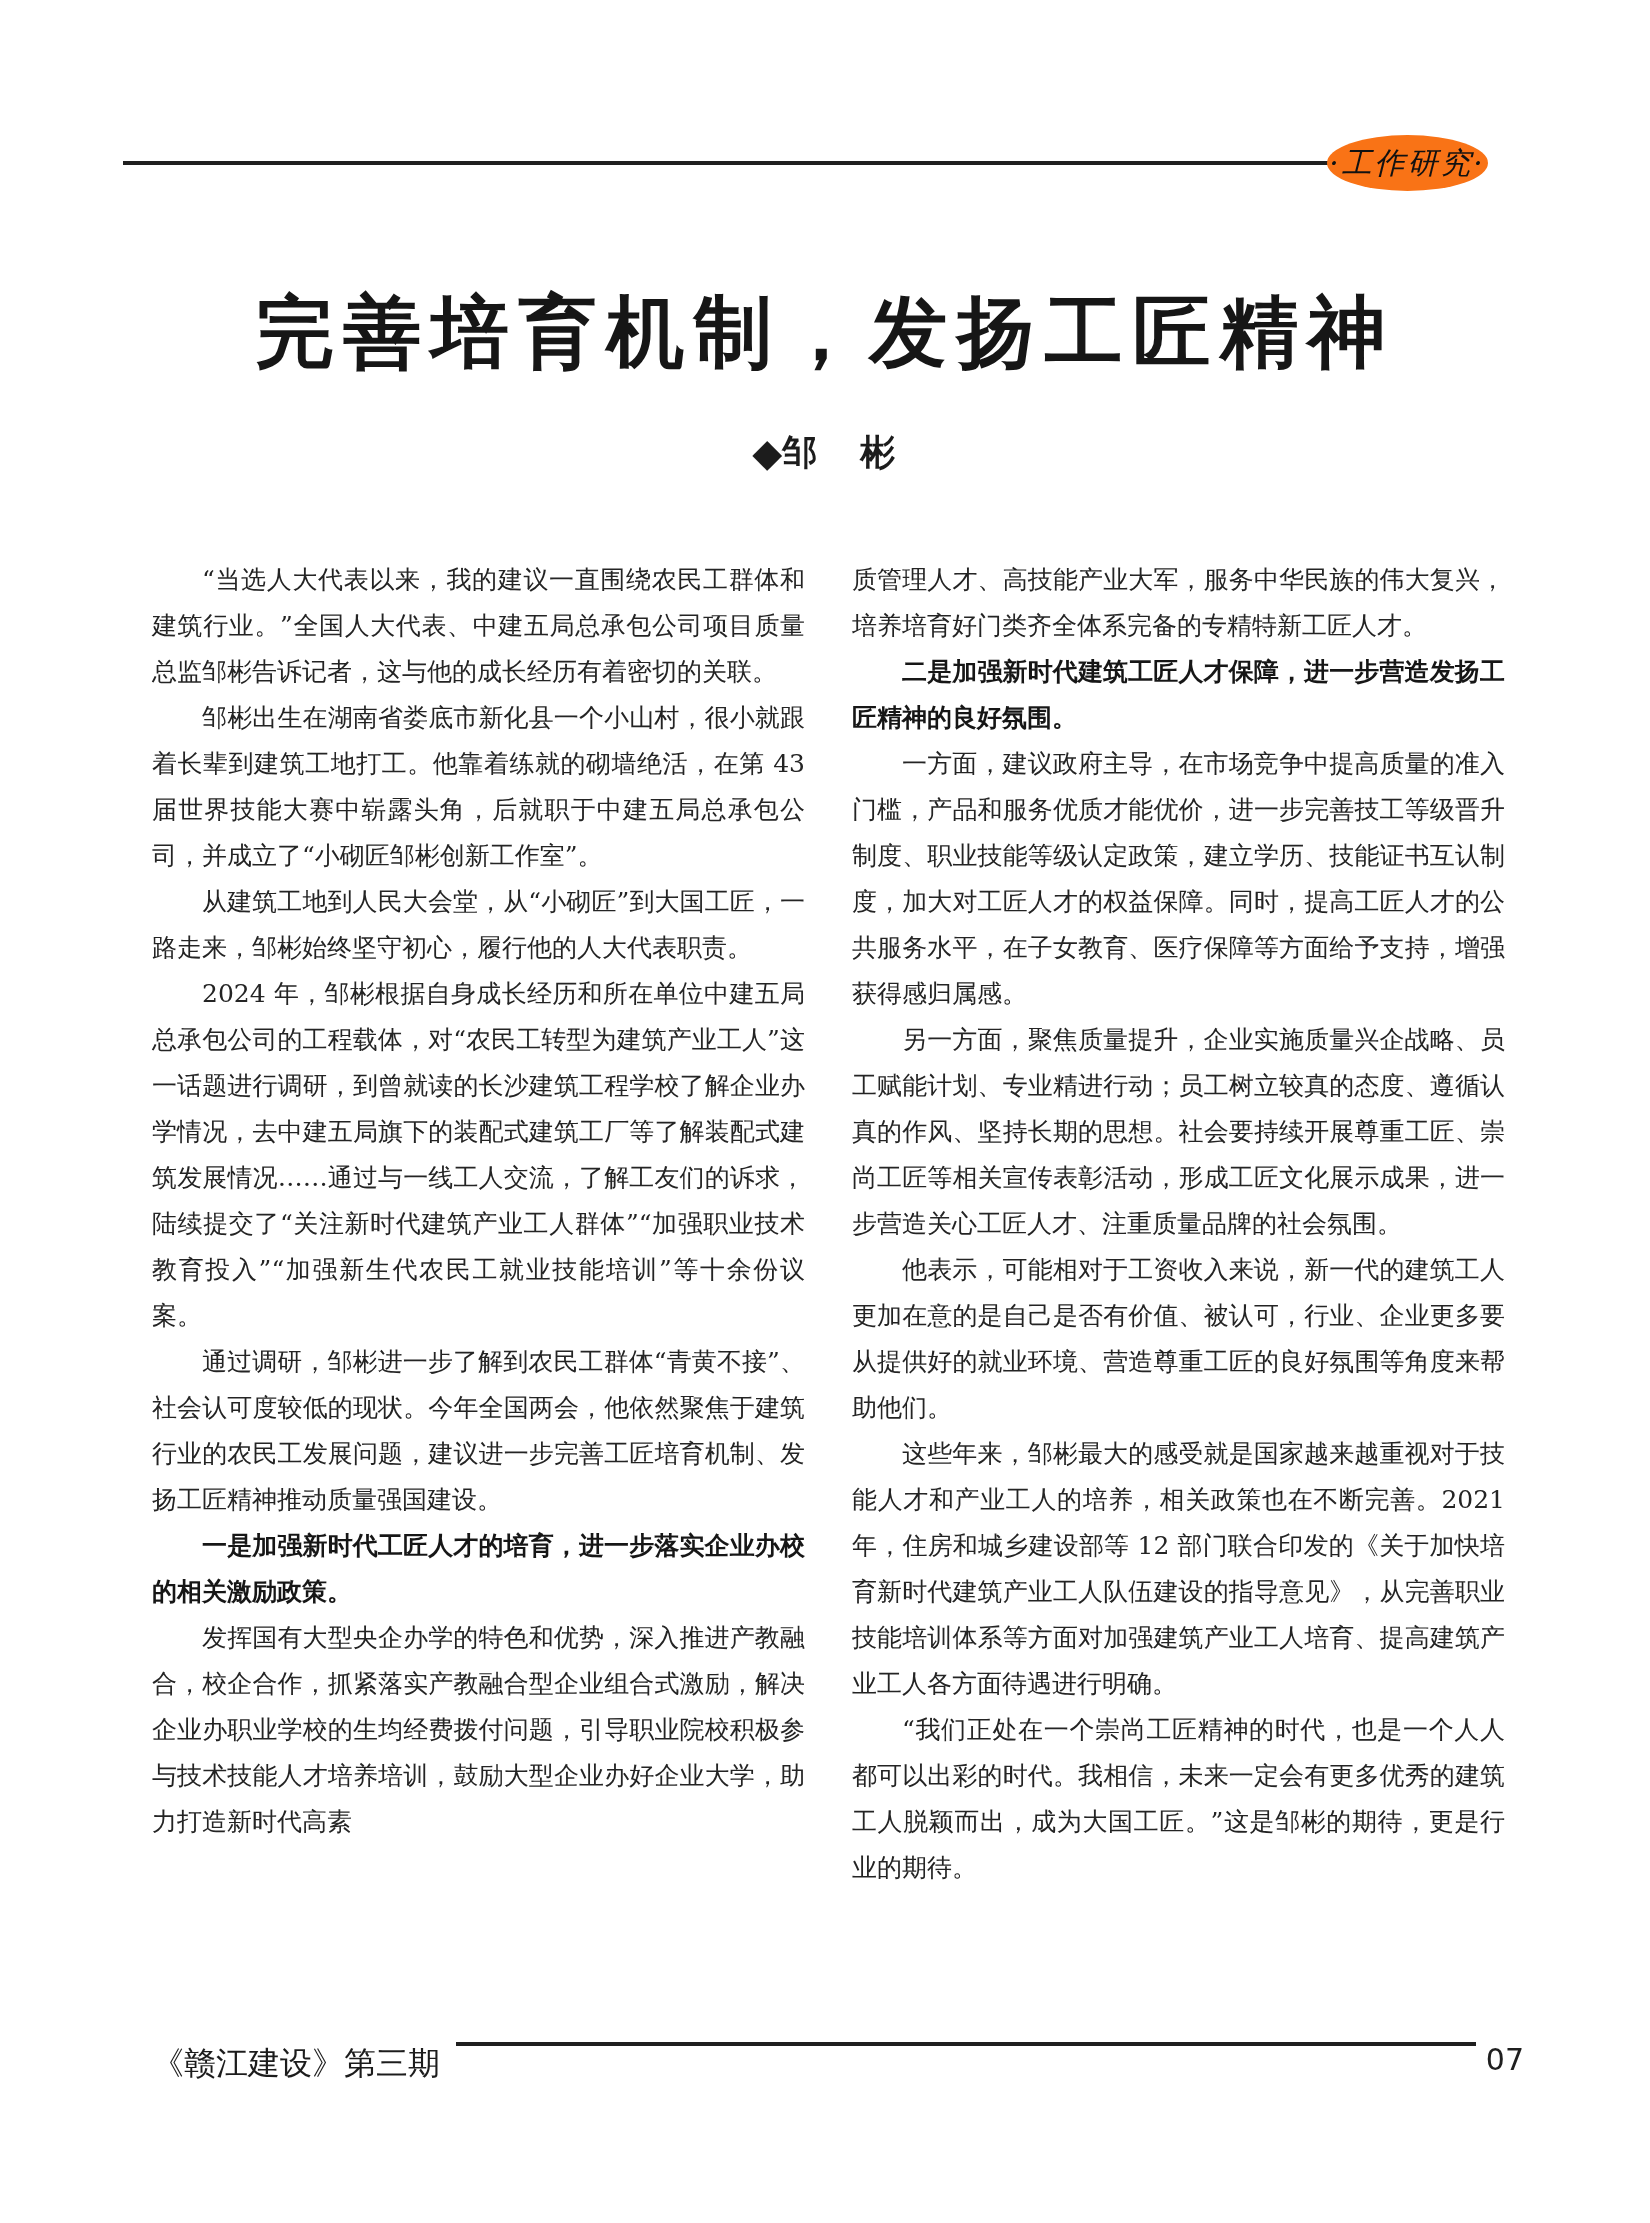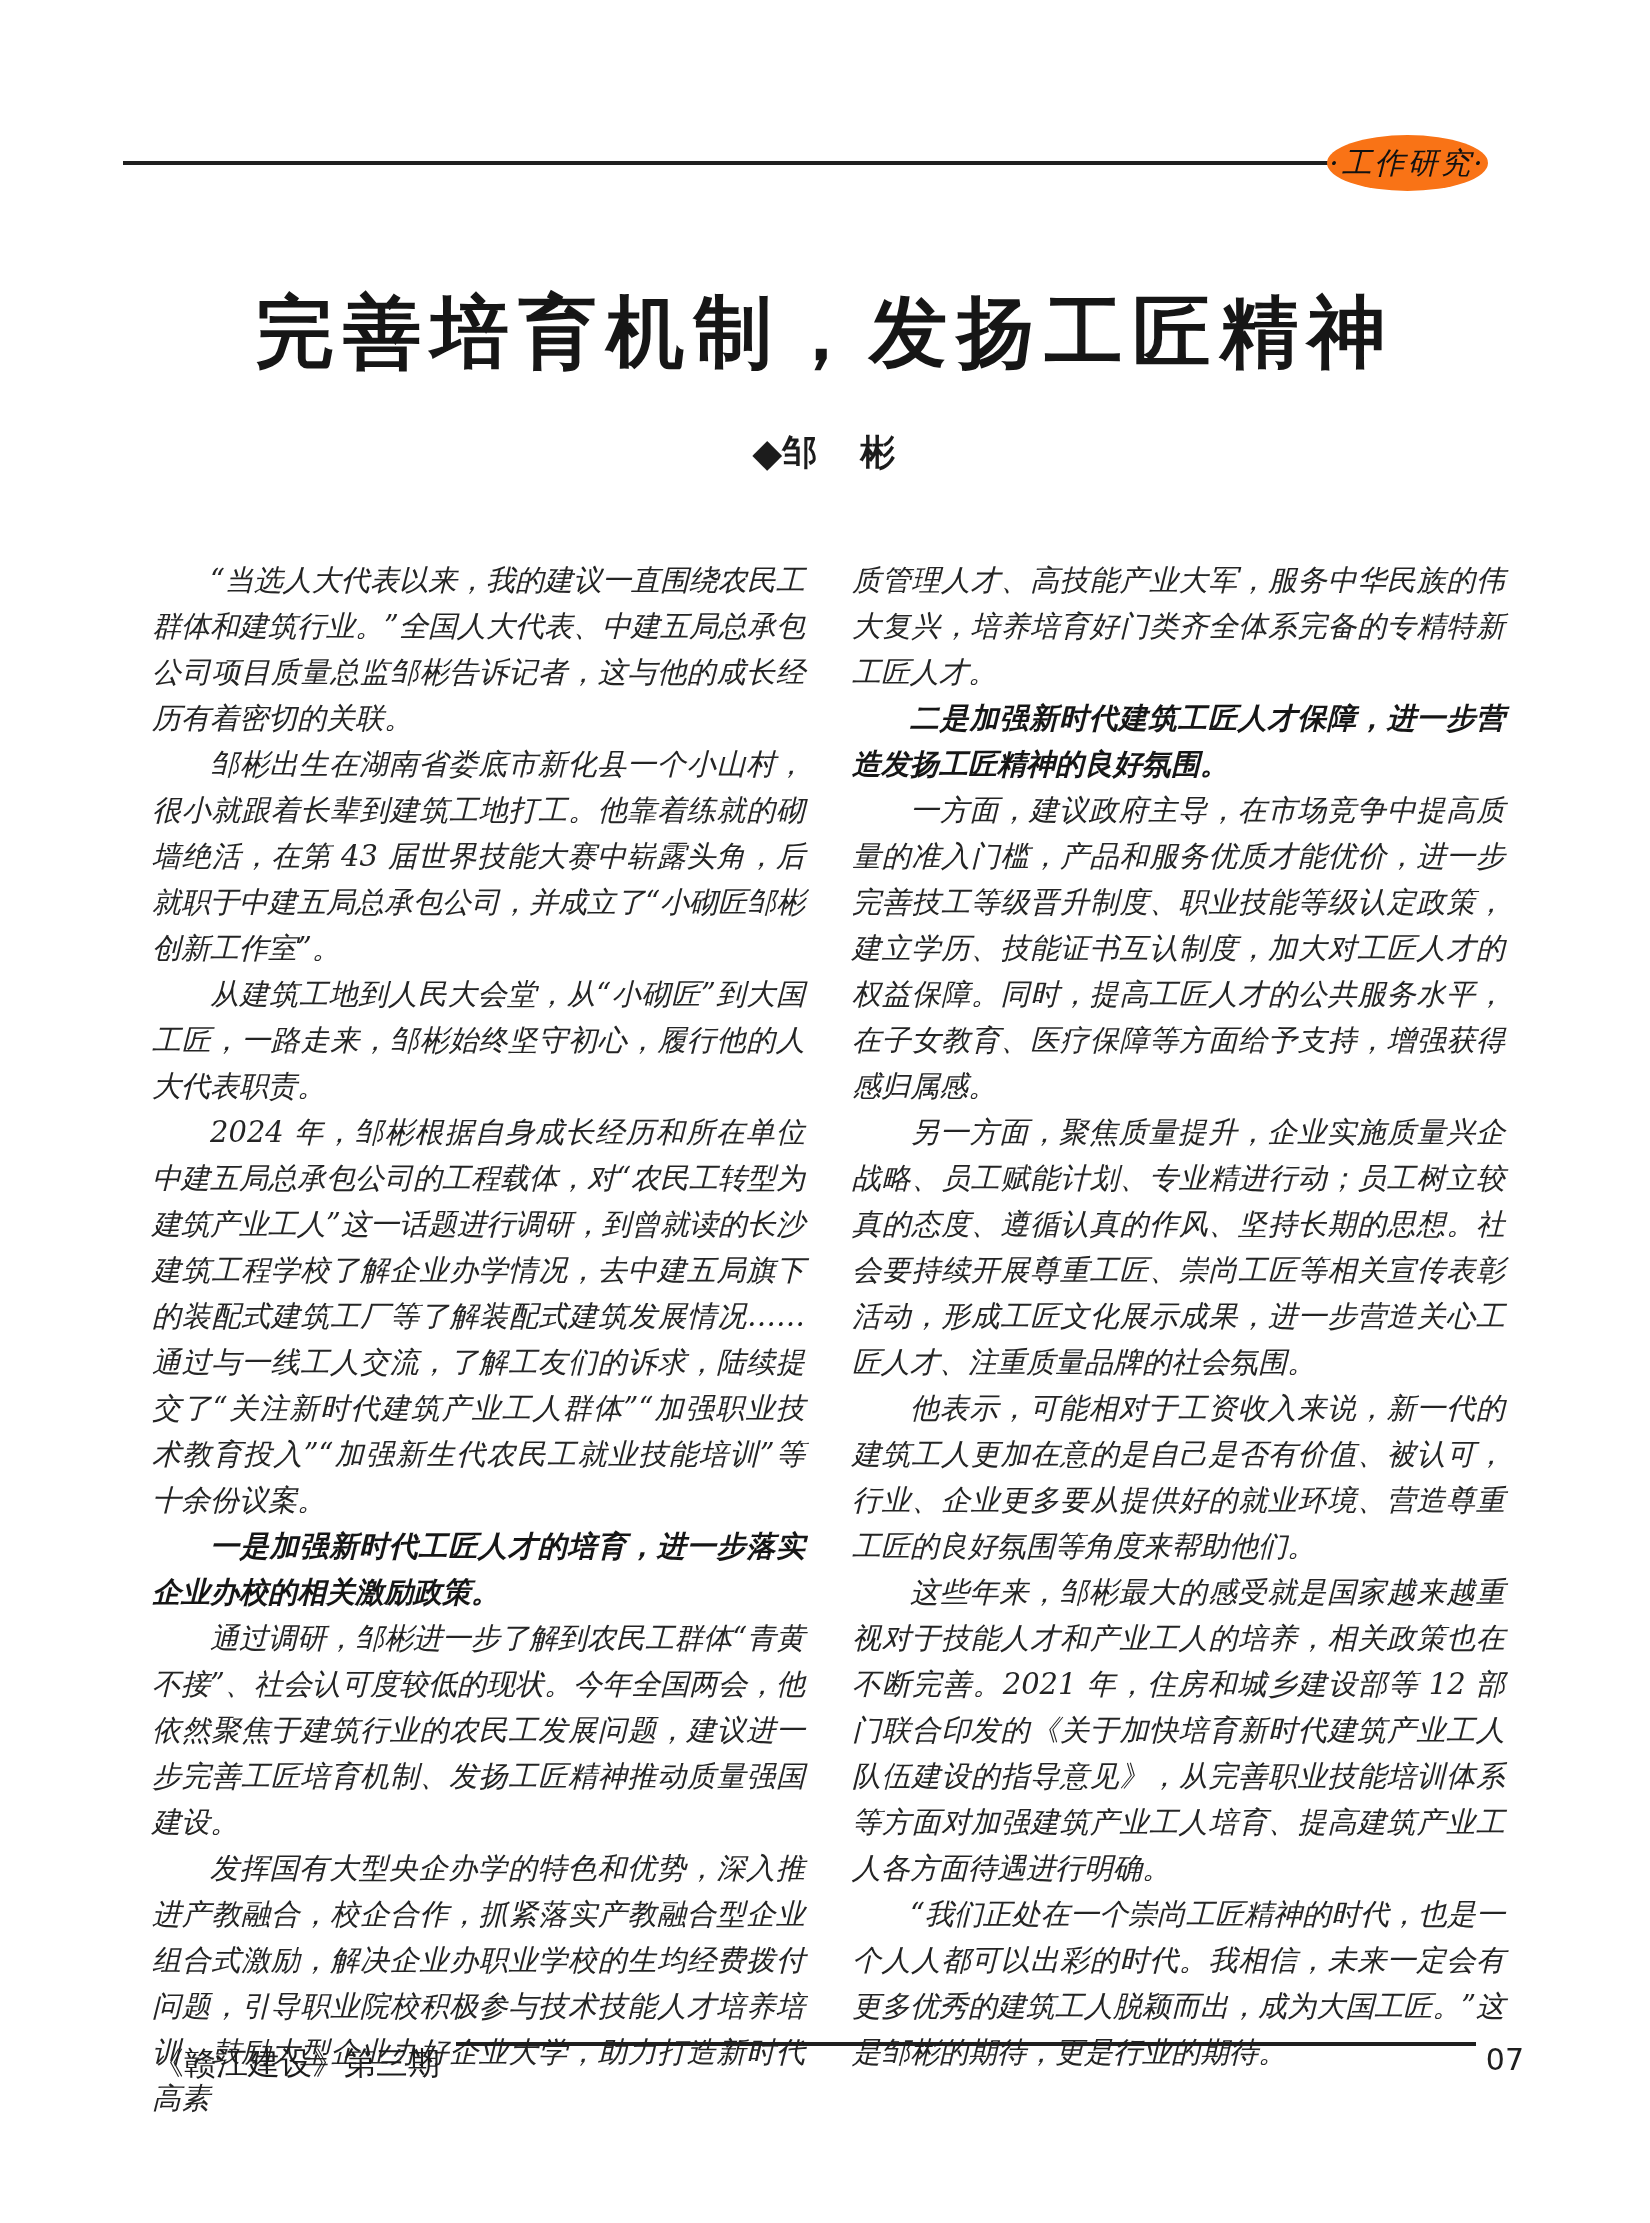--- a/index.html
+++ b/index.html
@@ -63,25 +63,24 @@
   
   .columns {
     position: absolute;
     left: 152px; top: 557px;
     width: 1353px;
     display: flex;
     gap: 47px;
   }
   .col { width: 653px; }
   .para {
-    font-size: 29px;
+    font-size: 25px;
     line-height: 46px;
     text-align: justify;
     color: #242424;
-    font-style: italic;
   }
   .para.indent { text-indent: 2em; }
   .para.bold {
     font-family: "DejaVu Sans", sans-serif;
     font-weight: bold;
     color: #161616;
   }
 
   
   .footer {
@@ -121,22 +120,22 @@
 <div class="author">
   <span class="marker">◆</span><span class="name">邹　彬</span>
 </div>
 
 <div class="columns">
   <div class="col" id="left-column">
       <p class="para indent">“当选人大代表以来，我的建议一直围绕农民工群体和建筑行业。”全国人大代表、中建五局总承包公司项目质量总监邹彬告诉记者，这与他的成长经历有着密切的关联。</p>
       <p class="para indent">邹彬出生在湖南省娄底市新化县一个小山村，很小就跟着长辈到建筑工地打工。他靠着练就的砌墙绝活，在第 43 届世界技能大赛中崭露头角，后就职于中建五局总承包公司，并成立了“小砌匠邹彬创新工作室”。</p>
       <p class="para indent">从建筑工地到人民大会堂，从“小砌匠”到大国工匠，一路走来，邹彬始终坚守初心，履行他的人大代表职责。</p>
       <p class="para indent">2024 年，邹彬根据自身成长经历和所在单位中建五局总承包公司的工程载体，对“农民工转型为建筑产业工人”这一话题进行调研，到曾就读的长沙建筑工程学校了解企业办学情况，去中建五局旗下的装配式建筑工厂等了解装配式建筑发展情况……通过与一线工人交流，了解工友们的诉求，陆续提交了“关注新时代建筑产业工人群体”“加强职业技术教育投入”“加强新生代农民工就业技能培训”等十余份议案。</p>
+      <p class="para indent">通过调研，邹彬进一步了解到农民工群体“青黄不接”、社会认可度较低的现状。今年全国两会，他依然聚焦于建筑行业的农民工发展问题，建议进一步完善工匠培育机制、发扬工匠精神推动质量强国建设。</p>
       <p class="para indent bold">一是加强新时代工匠人才的培育，进一步落实企业办校的相关激励政策。</p>
-      <p class="para indent">通过调研，邹彬进一步了解到农民工群体“青黄不接”、社会认可度较低的现状。今年全国两会，他依然聚焦于建筑行业的农民工发展问题，建议进一步完善工匠培育机制、发扬工匠精神推动质量强国建设。</p>
       <p class="para indent">发挥国有大型央企办学的特色和优势，深入推进产教融合，校企合作，抓紧落实产教融合型企业组合式激励，解决企业办职业学校的生均经费拨付问题，引导职业院校积极参与技术技能人才培养培训，鼓励大型企业办好企业大学，助力打造新时代高素</p>
     </div>
   <div class="col" id="right-column">
       <p class="para">质管理人才、高技能产业大军，服务中华民族的伟大复兴，培养培育好门类齐全体系完备的专精特新工匠人才。</p>
       <p class="para indent bold">二是加强新时代建筑工匠人才保障，进一步营造发扬工匠精神的良好氛围。</p>
       <p class="para indent">一方面，建议政府主导，在市场竞争中提高质量的准入门槛，产品和服务优质才能优价，进一步完善技工等级晋升制度、职业技能等级认定政策，建立学历、技能证书互认制度，加大对工匠人才的权益保障。同时，提高工匠人才的公共服务水平，在子女教育、医疗保障等方面给予支持，增强获得感归属感。</p>
       <p class="para indent">另一方面，聚焦质量提升，企业实施质量兴企战略、员工赋能计划、专业精进行动；员工树立较真的态度、遵循认真的作风、坚持长期的思想。社会要持续开展尊重工匠、崇尚工匠等相关宣传表彰活动，形成工匠文化展示成果，进一步营造关心工匠人才、注重质量品牌的社会氛围。</p>
       <p class="para indent">他表示，可能相对于工资收入来说，新一代的建筑工人更加在意的是自己是否有价值、被认可，行业、企业更多要从提供好的就业环境、营造尊重工匠的良好氛围等角度来帮助他们。</p>
       <p class="para indent">这些年来，邹彬最大的感受就是国家越来越重视对于技能人才和产业工人的培养，相关政策也在不断完善。2021 年，住房和城乡建设部等 12 部门联合印发的《关于加快培育新时代建筑产业工人队伍建设的指导意见》，从完善职业技能培训体系等方面对加强建筑产业工人培育、提高建筑产业工人各方面待遇进行明确。</p>
       <p class="para indent">“我们正处在一个崇尚工匠精神的时代，也是一个人人都可以出彩的时代。我相信，未来一定会有更多优秀的建筑工人脱颖而出，成为大国工匠。”这是邹彬的期待，更是行业的期待。</p>

